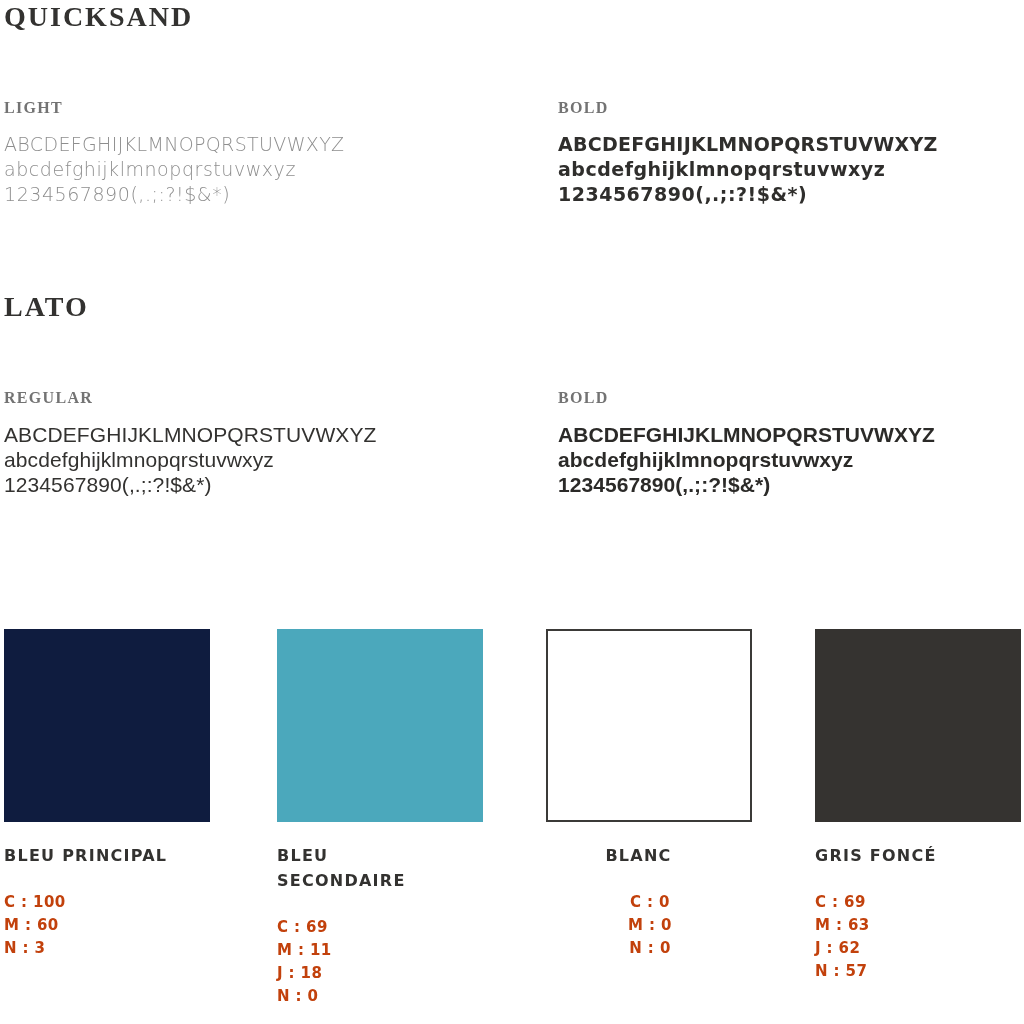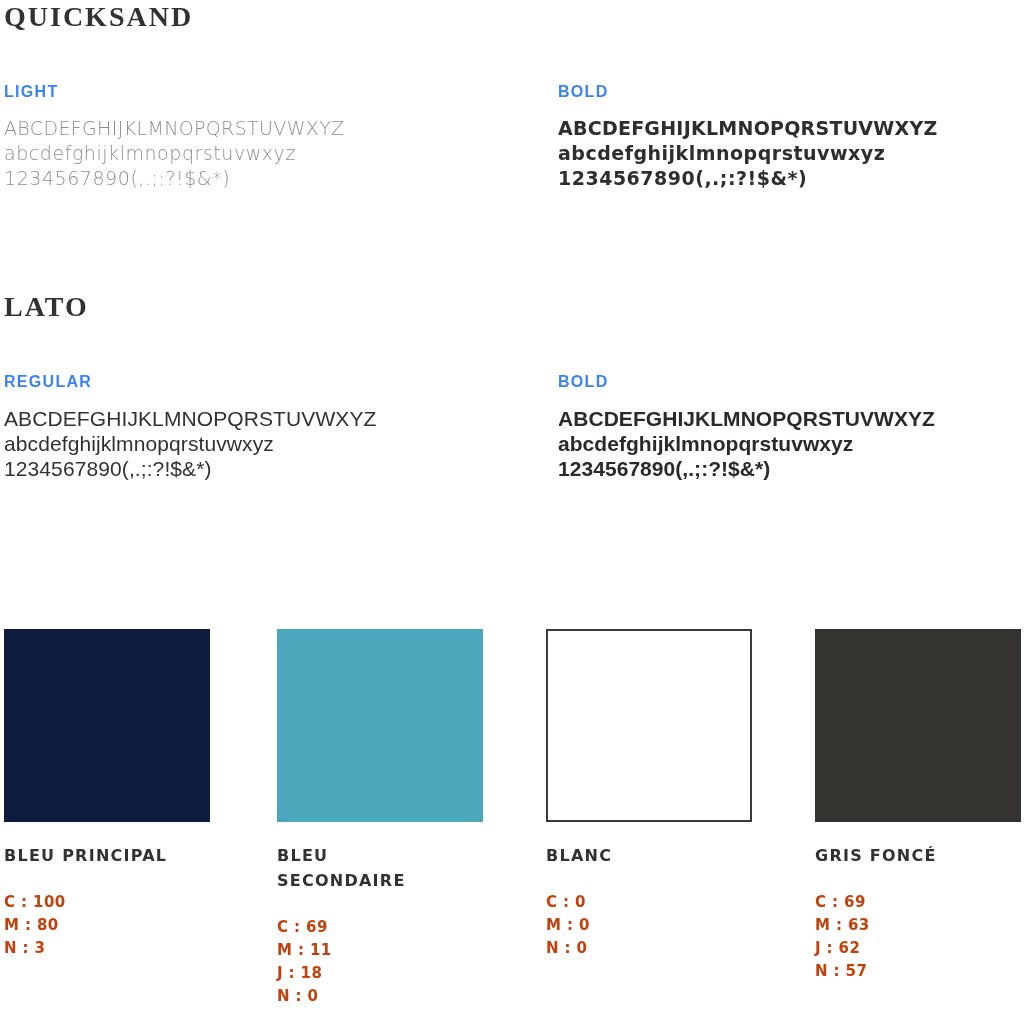--- a/index.html
+++ b/index.html
@@ -46,27 +46,27 @@
 
   .weight-col {
     position: absolute;
     top: 82px;
     width: 470px;
   }
   .weight-col.col-left  { left: 4px; }
   .weight-col.col-right { left: 558px; }
 
   .weight-name {
-    font-family: Liberation Sans, sans-serif;
+    font-family: Liberation Serif, serif;
     font-size: 16px;
     font-weight: 700;
     letter-spacing: 1.3px;
-    color: #3b82f6;
-    white-space: nowrap;
-    margin: 0 0 14px 0;
+    color: #737373;
+    white-space: nowrap;
+    margin: 16px 0 14px 0;
     line-height: 20px;
   }
 
   .specimen {
     margin: 0;
     padding: 0;
     list-style: none;
   }
   .specimen li {
     white-space: nowrap;
@@ -116,21 +116,21 @@
     width: 1024px;
     height: 313px;
   }
   .swatch-col {
     position: absolute;
     top: 0;
     width: 208px;
   }
   .swatch-col[data-col="0"] { left: 4px; }
   .swatch-col[data-col="1"] { left: 277px; }
-  .swatch-col[data-col="2"] { left: 546px; }
+  .swatch-col[data-col="2"] { left: 546px; text-align: center; }
   .swatch-col[data-col="3"] { left: 815px; }
 
   .swatch-chip {
     width: 206px;
     height: 193px;
     box-sizing: border-box;
   }
   .swatch-chip.outlined {
     border: 2px solid #3b3a38;
     background: #ffffff;
@@ -207,21 +207,21 @@
         </div>
       </div>
     </div>
 
   <div id="color-palette">
       <div class="swatch-col" data-col="0">
         <div class="swatch-chip" style="background: rgb(15, 28, 63);"></div>
         <div class="swatch-name">BLEU PRINCIPAL</div>
         <ul class="cmyk-list">
           <li>C : 100</li>
-          <li>M : 80</li>
+          <li>M : 60</li>
           <li>N : 3</li>
         </ul>
       </div>
       <div class="swatch-col" data-col="1">
         <div class="swatch-chip" style="background: rgb(75, 168, 188);"></div>
         <div class="swatch-name">BLEU SECONDAIRE</div>
         <ul class="cmyk-list">
           <li>C : 69</li>
           <li>M : 11</li>
           <li>J : 18</li>

